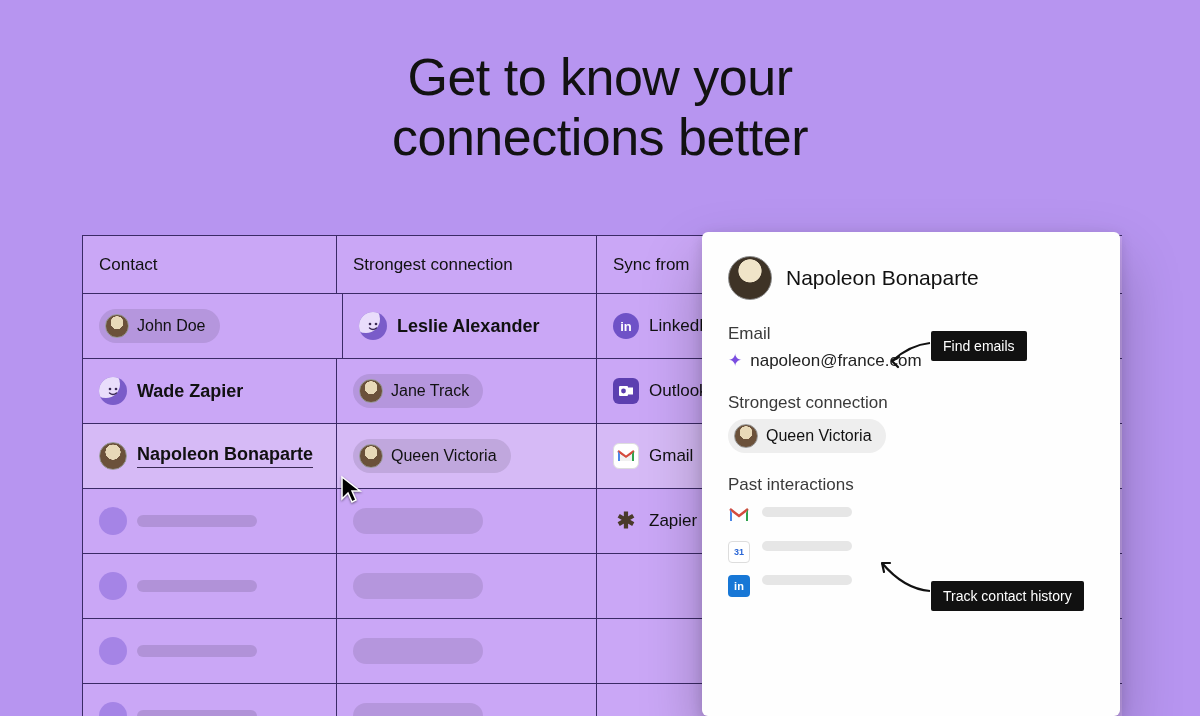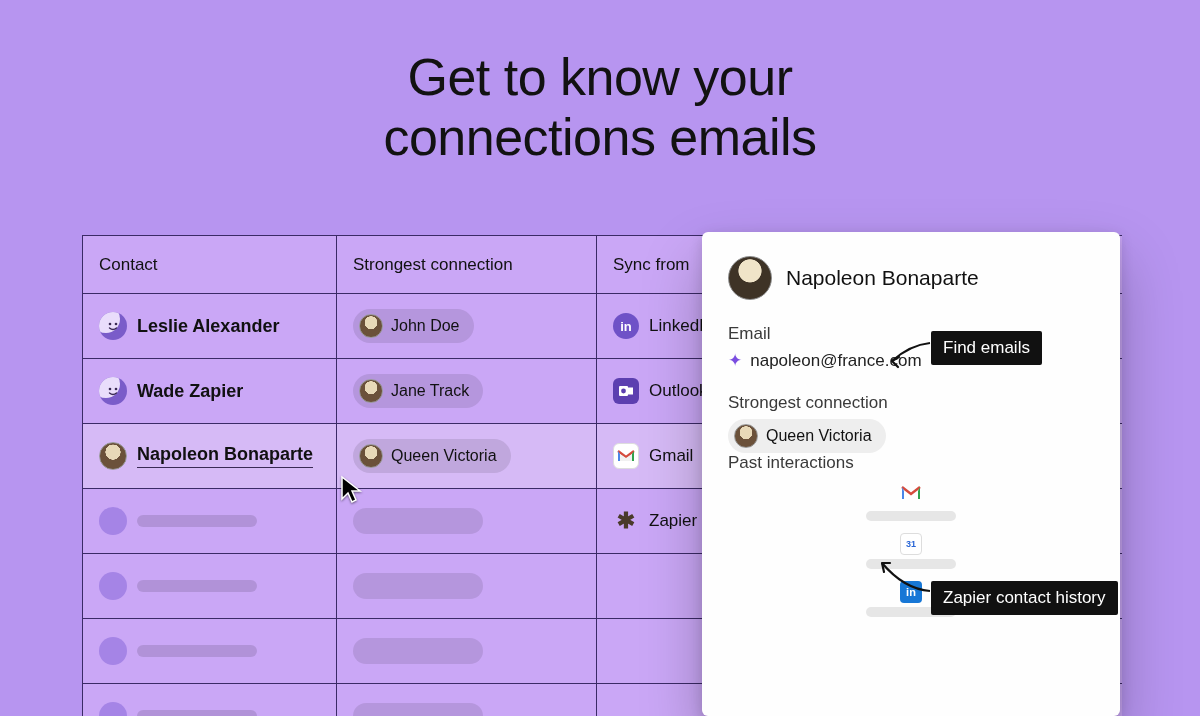--- a/index.html
+++ b/index.html
@@ -97,75 +97,75 @@
     padding: 24px 26px;
     font-size: 17px;
   }
   .panel-header { display: flex; align-items: center; gap: 14px; margin-bottom: 24px; }
   .panel-avatar { width: 44px; height: 44px; border-radius: 50%; background: radial-gradient(circle at 50% 33%, #f0e4c8 0 32%, #3e3326 34% 100%); border: 1px solid #888; }
   .panel-name { font-size: 21px; font-weight: 500; }
   .field-label { color: #3a3a3a; font-size: 17px; margin-bottom: 6px; }
   .email-row { display:flex; align-items:center; gap:8px; color:#222; margin-bottom: 22px; }
   .sparkle { color:#7a4de0; font-size:17px; }
   .panel .chip { background:#eee; font-size:16px; }
-  .past { }
-  .past-item { display:flex; align-items:center; gap:4px; margin-top:12px;flex-direction:column; }
+  .past { margin-top: 22px; }
+  .past-item { display:flex; gap:12px; margin-top:12px; }
   .past-item .bar-placeholder { width:90px; height:10px; background:#e6e6e6; }
   .pi-gmail { width:22px; height:22px; }
   .pi-cal   { width:22px; height:22px; background:#fff; border:1px solid #ddd; border-radius:4px; display:flex; align-items:center; justify-content:center; font-size:9px; font-weight:700; color:#2a66d6; }
   .pi-lin   { width:22px; height:22px; background:#1777d6; border-radius:4px; color:#fff; display:flex; align-items:center; justify-content:center; font-size:11px; font-weight:800; }
 
   
   .callout {
     position: absolute;
     background: #111; color: #fff;
     padding: 7px 12px;
-    font-size: 17px;
+    font-size: 14px;
     border-radius: 2px;
     z-index: 5;
   }
   .callout-arrow { position:absolute; z-index:5; }
 
   
   .cursor { position:absolute; left:258px; top:240px; z-index:3; }
   .cursor svg { filter: drop-shadow(0 1px 1px rgba(0,0,0,0.5)); }
 </style>
 </head>
 <body>
 
 <div class="headline">
   <span>Get to know your</span><br>
-  <span>connections emails</span>
+  <span>connections better</span>
 </div>
 
 <div class="stage">
 
   <div class="table">
     <div class="row header">
       <div class="cell col-contact">Contact</div>
       <div class="cell col-conn">Strongest connection</div>
       <div class="cell col-sync">Sync from</div>
     </div>
 
     <div class="row">
+      <div class="cell col-conn">
+        <span class="chip">
+          <span class="avatar photo"></span>
+          <span>John Doe</span>
+        </span>
+      </div>
       <div class="cell col-contact">
         <span class="avatar smiley">
           <svg width="16" height="16" viewBox="0 0 16 16">
               <circle cx="5" cy="6" r="1.3" fill="#3a2a55"></circle>
               <circle cx="11" cy="6" r="1.3" fill="#3a2a55"></circle>
               <path d="M4.5 10 Q8 13 11.5 10" stroke="#3a2a55" stroke-width="1.4" fill="none" stroke-linecap="round"></path>
             </svg>
         </span>
         <span class="contact-name">Leslie Alexander</span>
-      </div>
-      <div class="cell col-conn">
-        <span class="chip">
-          <span class="avatar photo"></span>
-          <span>John Doe</span>
-        </span>
       </div>
       <div class="cell col-sync">
         <span class="sync-icon si-linkedin">in</span>
         <span style="overflow:hidden;text-overflow:clip;">LinkedIn</span>
       </div>
     </div>
 
     <div class="row">
       <div class="cell col-contact">
         <span class="avatar smiley">
@@ -313,19 +313,19 @@
       </div>
     </div>
   </div>
 
   <div class="callout" style="left:849px; top:96px;">Find emails</div>
   <svg class="callout-arrow" style="left:800px; top:102px;" width="50" height="32">
     <path d="M48 6 Q28 8 10 24" stroke="#111" stroke-width="2.2" fill="none"></path>
     <path d="M10 24 L17 20 M10 24 L16 30" stroke="#111" stroke-width="2.2" fill="none" stroke-linecap="round"></path>
   </svg>
 
-  <div class="callout" style="left:849px; top:346px;">Zapier contact history</div>
+  <div class="callout" style="left:849px; top:346px;">Track contact history</div>
   <svg class="callout-arrow" style="left:792px; top:320px;" width="58" height="42">
     <path d="M56 36 Q30 34 8 8" stroke="#111" stroke-width="2.2" fill="none"></path>
     <path d="M8 8 L16 8 M8 8 L10 17" stroke="#111" stroke-width="2.2" fill="none" stroke-linecap="round"></path>
   </svg>
 
 </div>
 
 </body></html>

